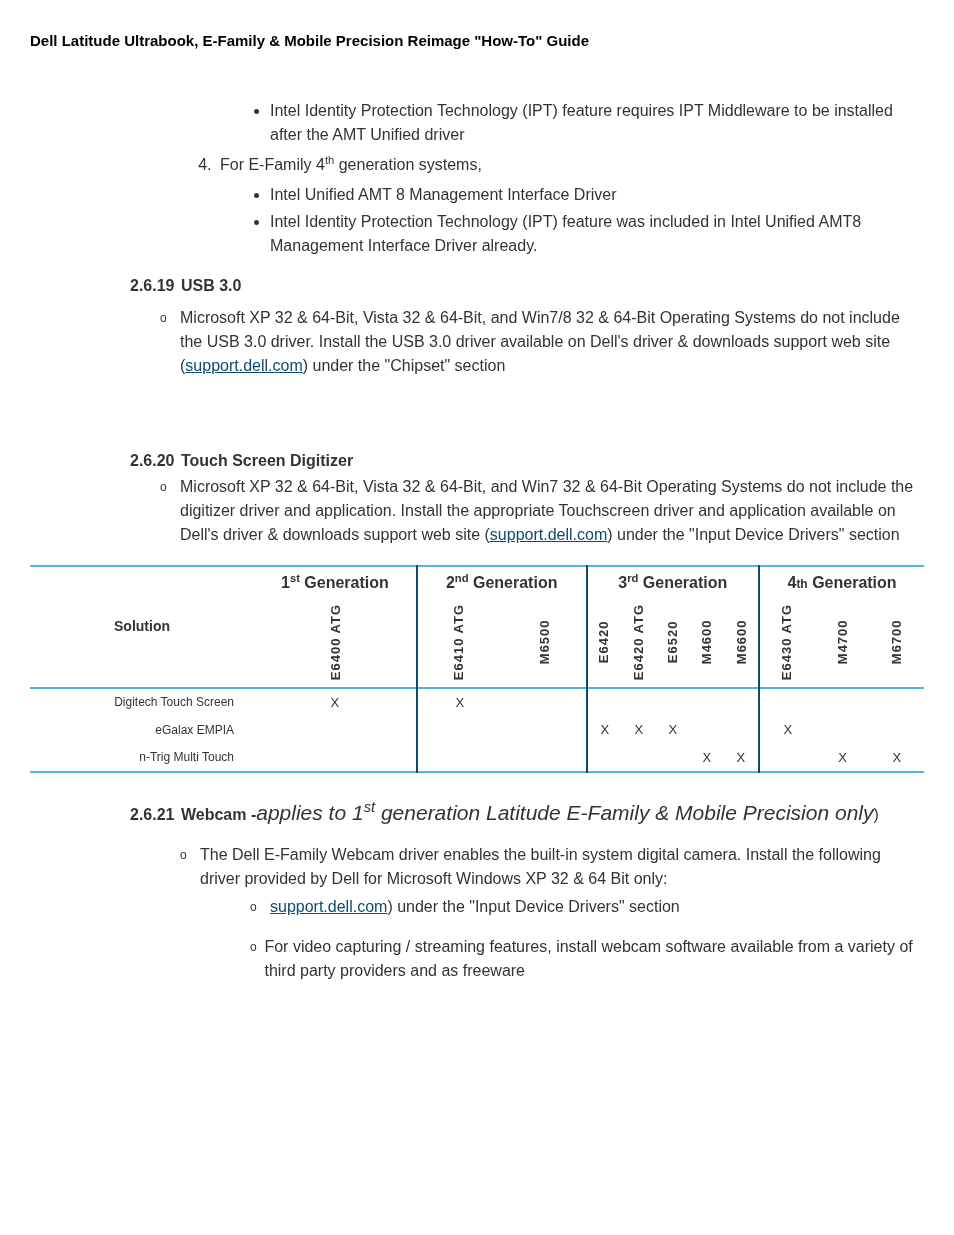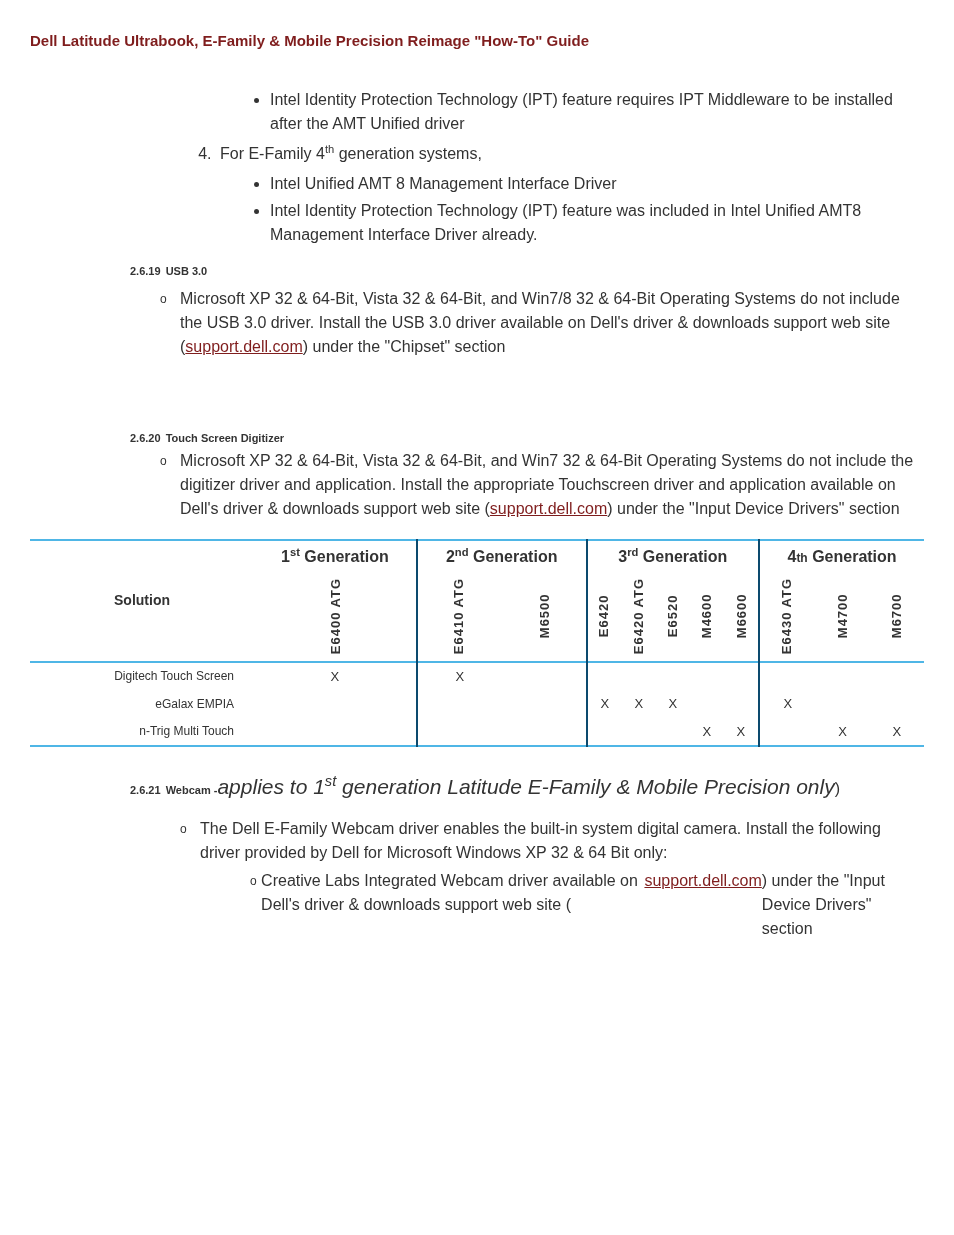--- a/index.html
+++ b/index.html
@@ -5,39 +5,39 @@
     body {
       font-family: "Segoe UI", Arial, sans-serif;
       margin: 0;
       padding: 30px 30px 40px 30px;
       color: #333;
       width: 894px;
       font-size: 16px;
       line-height: 1.5;
     }
     .doc-title {
-      color: #7f1d1d;
+      color: #000000;
       font-weight: bold;
       font-size: 15px;
-      margin-bottom: 35px;
+      margin-bottom: 46px;
     }
     .section-heading {
       font-weight: bold;
-      font-size: 11px;
+      font-size: 16px;
     }
     .section-heading .num { margin-right: 2px; }
     .bullet-list { list-style: disc; padding-left: 30px; margin: 6px 0; }
     .bullet-list li { margin-bottom: 3px; }
     .hollow-list { list-style: none; padding-left: 0; margin: 4px 0 0 0; }
     .hollow-list li::before { content: "o"; display:inline-block; width:20px; font-size:12px; vertical-align:top; margin-top:3px;}
     .hollow-list li { padding-left: 0px; display:flex; margin-bottom:3px;}
     .hollow-list li .txt { flex:1; }
     .num-list { list-style: decimal; padding-left: 26px; margin: 4px 0; }
     .num-list > li { margin-bottom: 16px; padding-left: 4px;}
-    a.support-link { color: #7f1d1d; text-decoration: underline; }
+    a.support-link { color: #0c4a6e; text-decoration: underline; }
     sup { font-size: 0.7em; vertical-align: super; line-height:0;}
     .indentH { margin-left: 100px; }
     .indentO { margin-left: 130px; }
     .block { margin-top: 8px; margin-bottom: 8px; }
 
     
     table.compat {
       border-collapse: collapse;
       width: 100%;
       font-size: 14px;
@@ -183,20 +183,20 @@
     <span class="num">2.6.21</span>
     <span>Webcam -</span></span><span class="italic-note"><span>applies to 1</span><sup>st</sup><span> generation Latitude E-Family &amp; Mobile Precision only</span></span><span>)</span>
 </div>
 
 <ul class="hollow-list" style="margin-left:150px; margin-top:14px;">
   <li>
       <span class="txt">
     <span>The Dell E-Family Webcam driver enables the built-in system digital camera. Install the following driver provided by Dell for Microsoft Windows XP 32 &amp; 64 Bit only:</span>
     <ol class="num-list" style="margin-left:20px;">
       <li>
-        <span>Creative Labs Integrated Webcam driver available on Dell's driver &amp; downloads support web site (</span>
             <a class="support-link">support.dell.com</a>
             <span>) under the "Input Device Drivers" section</span>
       </li>
+      <li>For video capturing / streaming features, install webcam software available from a variety of third party providers and as freeware</li>
     </ol>
   </span>
     </li>
 </ul>
 
 </body></html>

